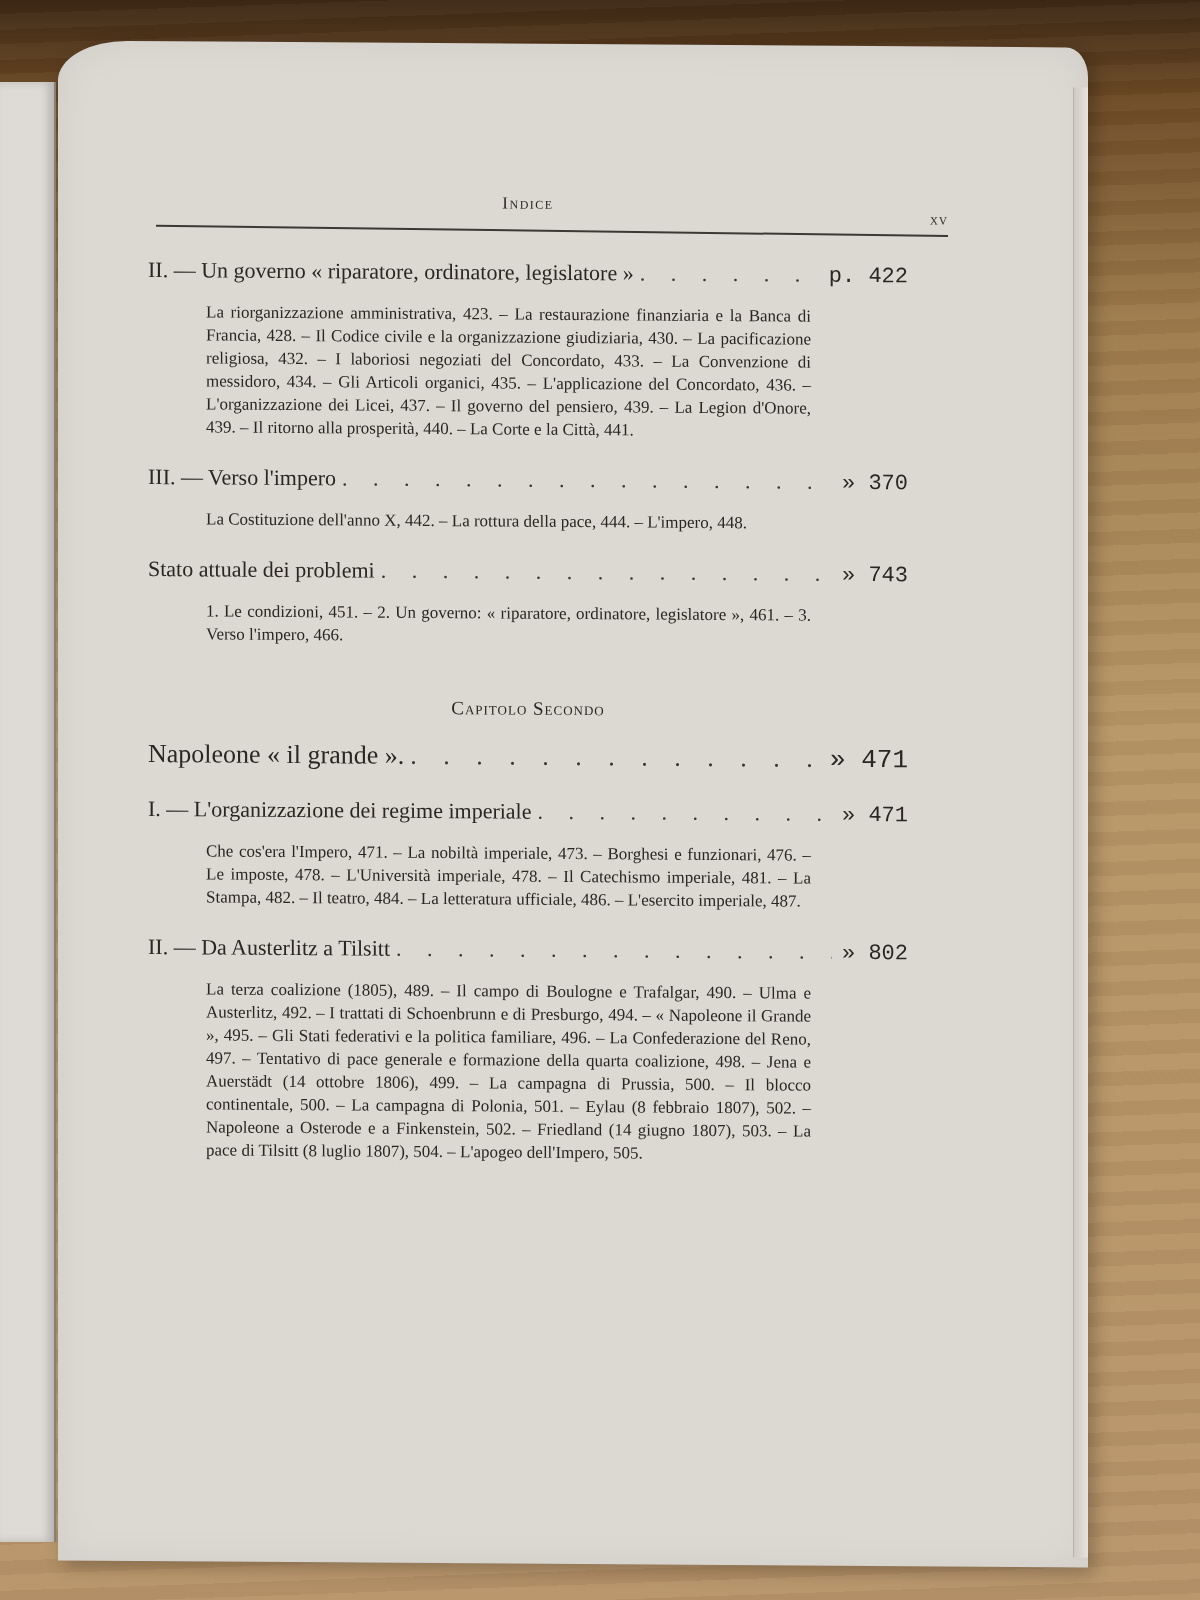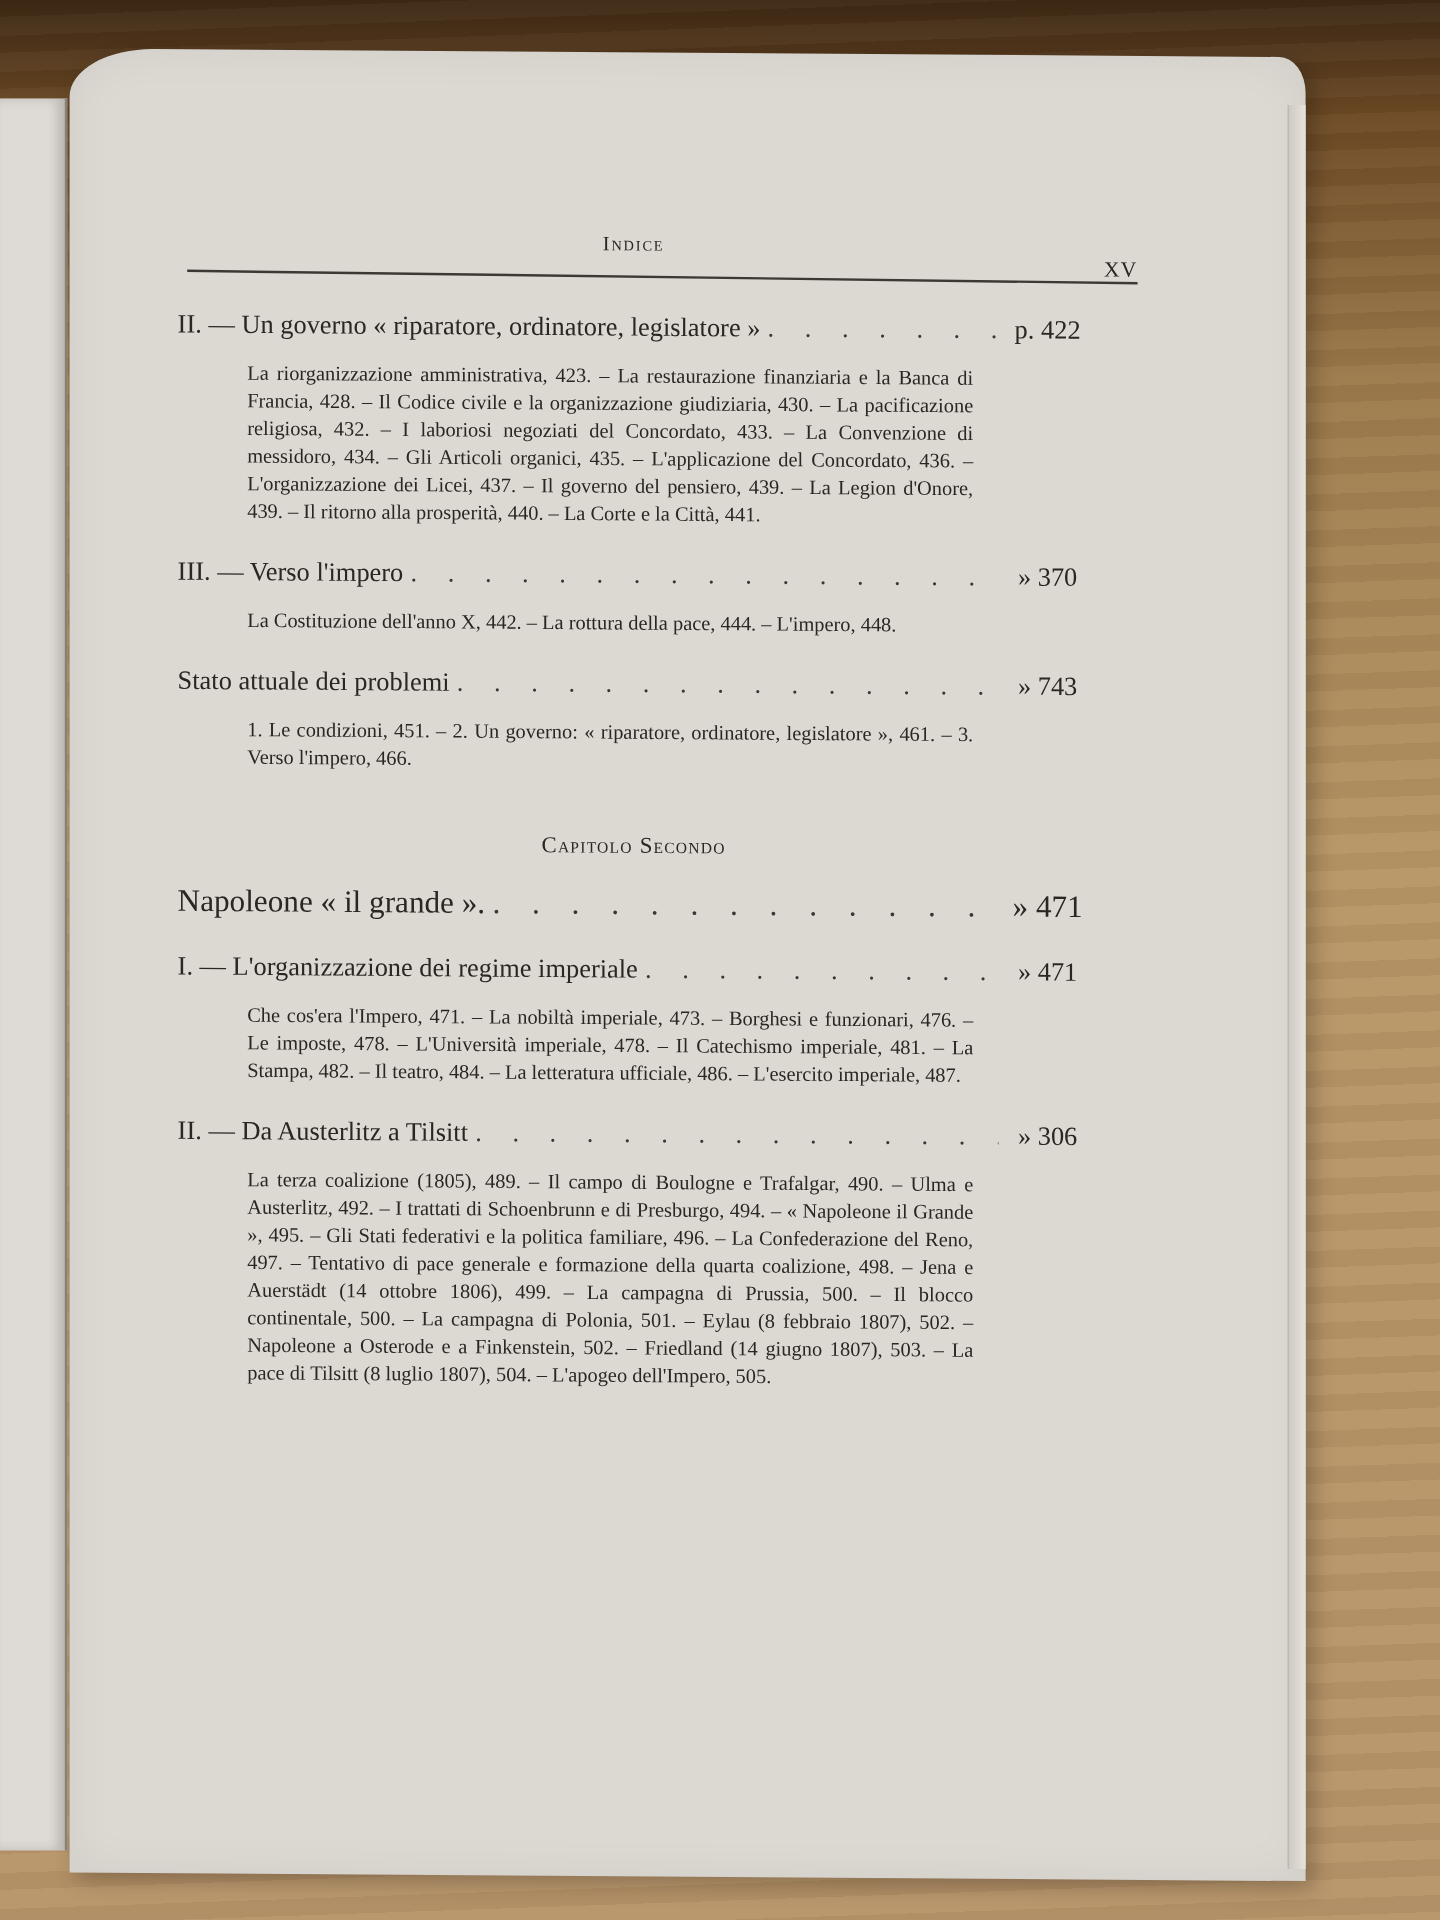--- a/index.html
+++ b/index.html
@@ -37,36 +37,36 @@
     color: #2a2622;
   }
   .running-head {
     position: relative; height: 36px;
   }
   .running-title {
     position: absolute; left: 0; right: 0; top: 0; text-align: center;
     font-size: 17px; letter-spacing: 1.5px; font-variant: small-caps;
   }
   .folio {
-    position: absolute; right: -40px; top: 18px; font-size: 18px; letter-spacing: 1px;
+    position: absolute; right: -40px; top: 18px; font-size: 11px; letter-spacing: 1px;
   }
   .rule {
     position: absolute; left: 8px; right: -40px; top: 36px; height: 2px; background: #3c3834;
     transform: rotate(0.35deg);
   }
   .entry {
     display: flex; align-items: baseline; position: relative;
   }
   .entry .title { white-space: nowrap; }
   .entry .leader {
     flex: 1; overflow: hidden; white-space: nowrap; letter-spacing: 10px; color: #3a3632;
     margin: 0 6px;
   }
   .entry .leader::before { content: ". . . . . . . . . . . . . . . . . . . . . . . . . . . . . . . . . . . . . . . . . ."; }
-  .entry .page-ref { white-space: nowrap; min-width: 70px; text-align: center; }
+  .entry .page-ref { white-space: nowrap; min-width: 70px; text-align: right; font-family: Liberation Mono, monospace; }
   .h-section { font-size: 22px; margin-top: 26px; }
   .h-chapter-title { font-size: 26px; margin-top: 22px; }
   .summary {
     font-size: 17px; line-height: 23px; margin: 16px 0 0 58px; width: 605px;
     text-align: justify;
   }
   .chapter-label {
     text-align: center; font-size: 19px; font-variant: small-caps; letter-spacing: 1px;
     margin-top: 50px;
   }
@@ -119,17 +119,17 @@
     <div class="entry h-section">
       <span class="title">I. — L'organizzazione dei regime imperiale</span>
       <span class="leader"></span>
       <span class="page-ref">» 471</span>
     </div>
     <div class="summary">Che cos'era l'Impero, 471. – La nobiltà imperiale, 473. – Borghesi e funzionari, 476. – Le imposte, 478. – L'Università imperiale, 478. – Il Catechismo imperiale, 481. – La Stampa, 482. – Il teatro, 484. – La letteratura ufficiale, 486. – L'esercito imperiale, 487.</div>
 
     <div class="entry h-section">
       <span class="title">II. — Da Austerlitz a Tilsitt</span>
       <span class="leader"></span>
-      <span class="page-ref">» 306</span>
+      <span class="page-ref">» 802</span>
     </div>
     <div class="summary">La terza coalizione (1805), 489. – Il campo di Boulogne e Trafalgar, 490. – Ulma e Austerlitz, 492. – I trattati di Schoenbrunn e di Presburgo, 494. – « Napoleone il Grande », 495. – Gli Stati federativi e la politica familiare, 496. – La Confederazione del Reno, 497. – Tentativo di pace generale e formazione della quarta coalizione, 498. – Jena e Auerstädt (14 ottobre 1806), 499. – La campagna di Prussia, 500. – Il blocco continentale, 500. – La campagna di Polonia, 501. – Eylau (8 febbraio 1807), 502. – Napoleone a Osterode e a Finkenstein, 502. – Friedland (14 giugno 1807), 503. – La pace di Tilsitt (8 luglio 1807), 504. – L'apogeo dell'Impero, 505.</div>
   </div>
 </div>
 
 </body></html>

